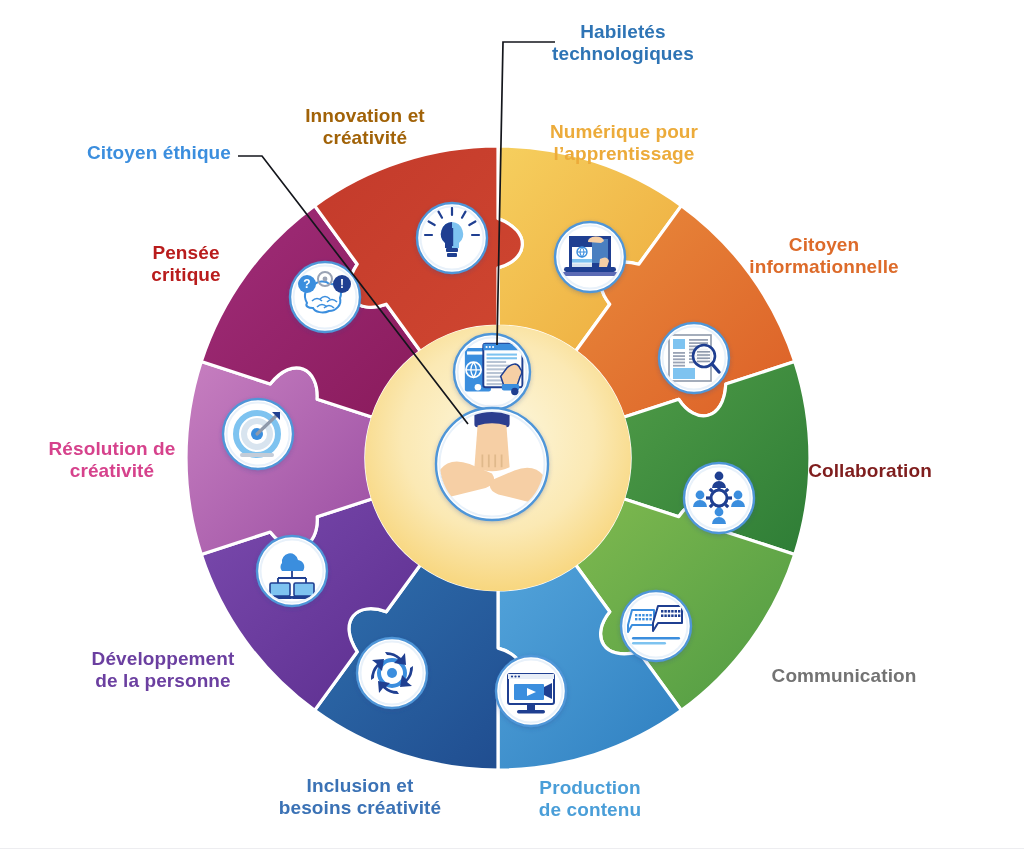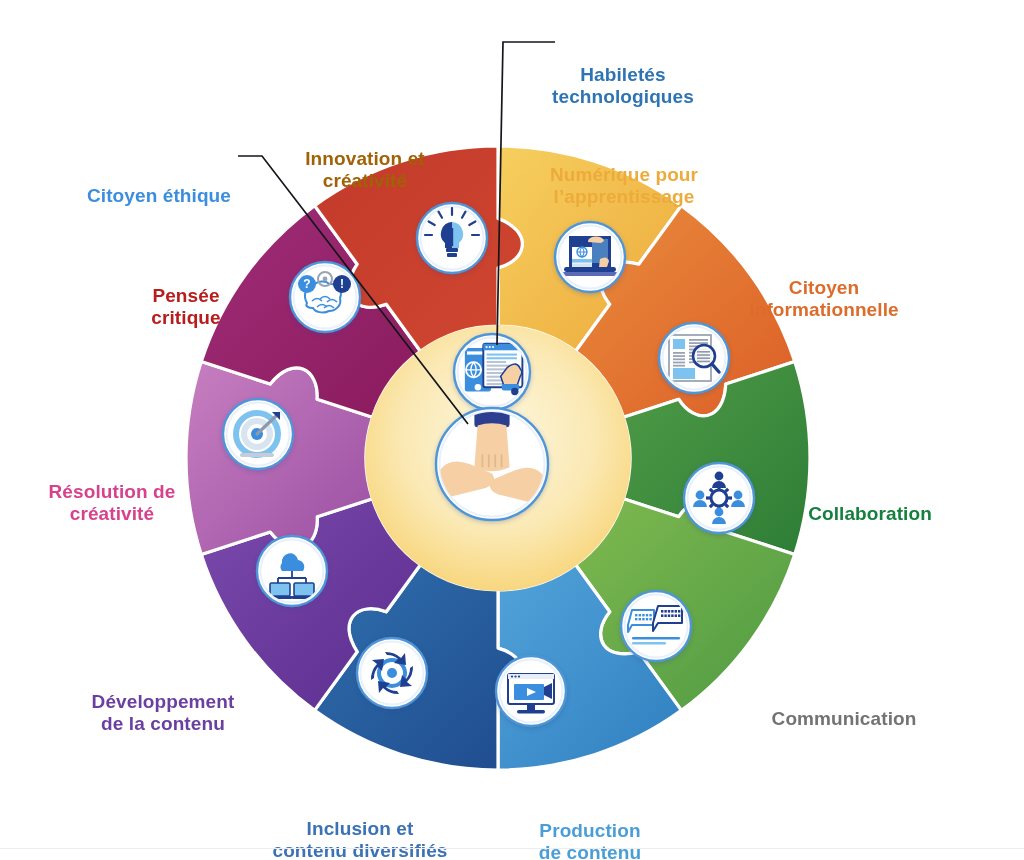--- a/index.html
+++ b/index.html
@@ -6,21 +6,20 @@
   body{
     width:1024px;height:860px;background:#ffffff;
     font-family:"Liberation Sans", sans-serif;
     overflow:hidden;position:relative;
   }
   #stage{position:absolute;inset:0;width:1024px;height:860px;}
   .label{
     position:absolute;text-align:center;line-height:1.18;
     font-size:19px;font-weight:600;letter-spacing:.1px;
     white-space:pre-line;
-    margin-top:43px;
   }
   #bottom-rule{
     position:absolute;left:0;top:848px;width:1024px;height:1px;
     background:#ededf0;
   }
   svg{display:block;}
 </style>
 </head>
 <body>
 
@@ -424,28 +423,28 @@
         <path d="M497,345 L503,42 L555,42" fill="none" stroke="#14161c" stroke-width="1.7"></path>
         <path d="M468,424 L262,156 L238,156" fill="none" stroke="#14161c" stroke-width="1.7"></path>
       </g>
   </svg>
 
   <div id="labels-group">
       <div class="label" style="color: rgb(236, 171, 58); left: 534px; top: 121px; width: 180px;">Numérique pour
 l’apprentissage</div>
       <div class="label" style="color: rgb(221, 107, 42); left: 724px; top: 234px; width: 200px;">Citoyen
 informationnelle</div>
-      <div class="label" style="color: #15803d; left: 770px; top: 460px; width: 200px;">Collaboration</div>
+      <div class="label" style="color: #7f1d1d; left: 770px; top: 460px; width: 200px;">Collaboration</div>
       <div class="label" style="color: #737373; left: 744px; top: 665px; width: 200px;">Communication</div>
       <div class="label" style="color: rgb(74, 158, 216); left: 500px; top: 777px; width: 180px;">Production
 de contenu</div>
       <div class="label" style="color: rgb(59, 114, 181); left: 250px; top: 775px; width: 220px;">Inclusion et
-contenu diversifiés</div>
+besoins créativité</div>
       <div class="label" style="color: rgb(107, 63, 160); left: 53px; top: 648px; width: 220px;">Développement
-de la contenu</div>
+de la personne</div>
       <div class="label" style="color: rgb(214, 66, 140); left: 12px; top: 438px; width: 200px;">Résolution de
 créativité</div>
       <div class="label" style="color: #b91c1c; left: 96px; top: 242px; width: 180px;">Pensée
 critique</div>
       <div class="label" style="color: #a16207; left: 265px; top: 105px; width: 200px;">Innovation et
 créativité</div>
       <div class="label" style="color: rgb(46, 116, 181); left: 543px; top: 21px; width: 160px;">Habiletés
 technologiques</div>
       <div class="label" style="color: rgb(59, 142, 222); left: 69px; top: 142px; width: 180px;">Citoyen éthique</div>
     </div>

